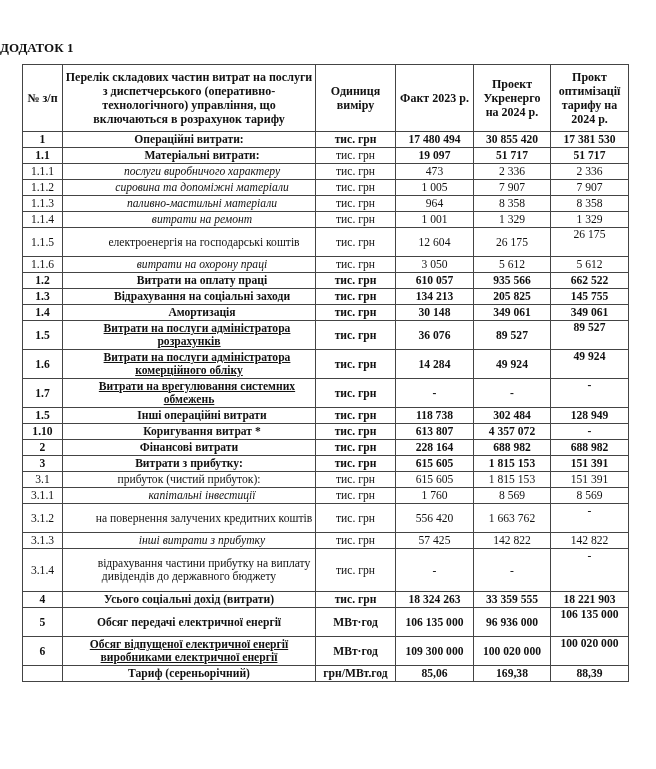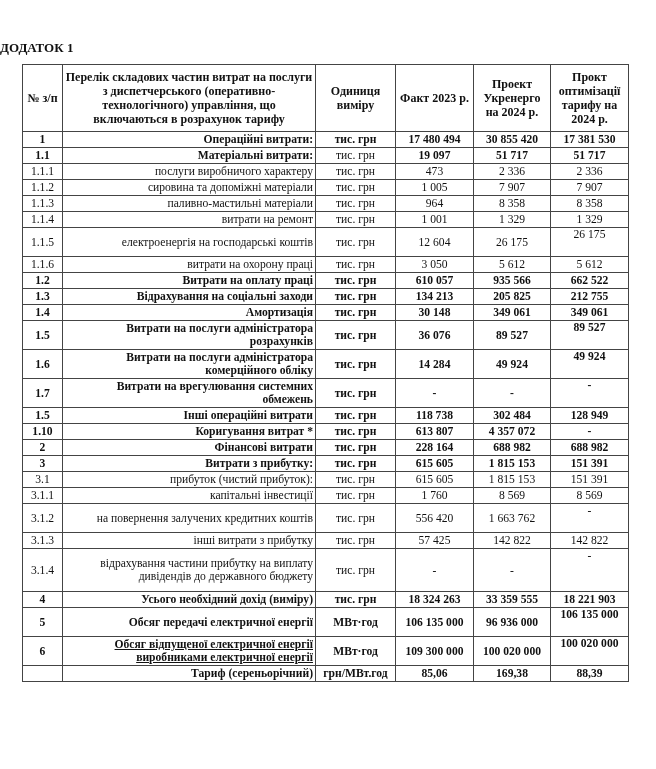--- a/index.html
+++ b/index.html
@@ -15,25 +15,25 @@
     position: absolute; top: 64px; left: 22px;
     border-collapse: collapse; width: 606px; table-layout: fixed;
     font-size: 11.6px; line-height: 13px;
   }
   td, th { border: 1px solid #444; padding: 0 2px; vertical-align: middle; }
   th { font-weight: bold; text-align: center; font-size: 12px; line-height: 14px; padding: 5px 2px; }
   td.num { text-align: center; }
   td.val { text-align: center; white-space: nowrap; }
   td.val.top { vertical-align: top; }
   tr.b td { font-weight: bold; }
-  td.name { text-align: right; }
+  td.name { text-align: center; }
   .ind1 { padding-left: 28px; }
-  .ind2 { padding-left: 28px; }
+  .ind2 { padding-left: 28px; font-style: italic; }
   .ind2w { text-indent: 30px; }
-  .ind1w { text-indent: 16px; }
+  .ind1w { text-indent: 16px; text-decoration: underline; }
   .u { text-decoration: underline; margin-left: 33px; }
   tr.r1 td { height: 15px; }
   tr.r2 td { height: 28px; }
   tr.r3 td { height: 42px; }
 </style>
 </head>
 <body>
 
 <div class="title">ДОДАТОК 1</div>
 
@@ -138,21 +138,21 @@
       <td class="val">935 566</td>
       <td class="val">662 522</td>
     </tr>
 
     <tr class="b r1">
       <td class="num">1.3</td>
       <td class="name ind1">Відрахування на соціальні заходи</td>
       <td class="val">тис. грн</td>
       <td class="val">134 213</td>
       <td class="val">205 825</td>
-      <td class="val">212 755</td>
+      <td class="val">145 755</td>
     </tr>
 
     <tr class="b r1">
       <td class="num">1.4</td>
       <td class="name ind1">Амортизація</td>
       <td class="val">тис. грн</td>
       <td class="val">30 148</td>
       <td class="val">349 061</td>
       <td class="val">349 061</td>
     </tr>
@@ -262,21 +262,21 @@
       <td class="name ind2w">відрахування частини прибутку на виплату дивідендів до державного бюджету</td>
       <td class="val">тис. грн</td>
       <td class="val">-</td>
       <td class="val">-</td>
       <td class="val top">-</td>
     </tr>
 
 
     <tr class="b r1">
       <td class="num">4</td>
-      <td class="name">Усього необхідний дохід (виміру)</td>
+      <td class="name">Усього соціальні дохід (витрати)</td>
       <td class="val">тис. грн</td>
       <td class="val">18 324 263</td>
       <td class="val">33 359 555</td>
       <td class="val">18 221 903</td>
     </tr>
 
     <tr class="b r2">
       <td class="num">5</td>
       <td class="name">Обсяг передачі електричної енергії</td>
       <td class="val">МВт·год</td>

